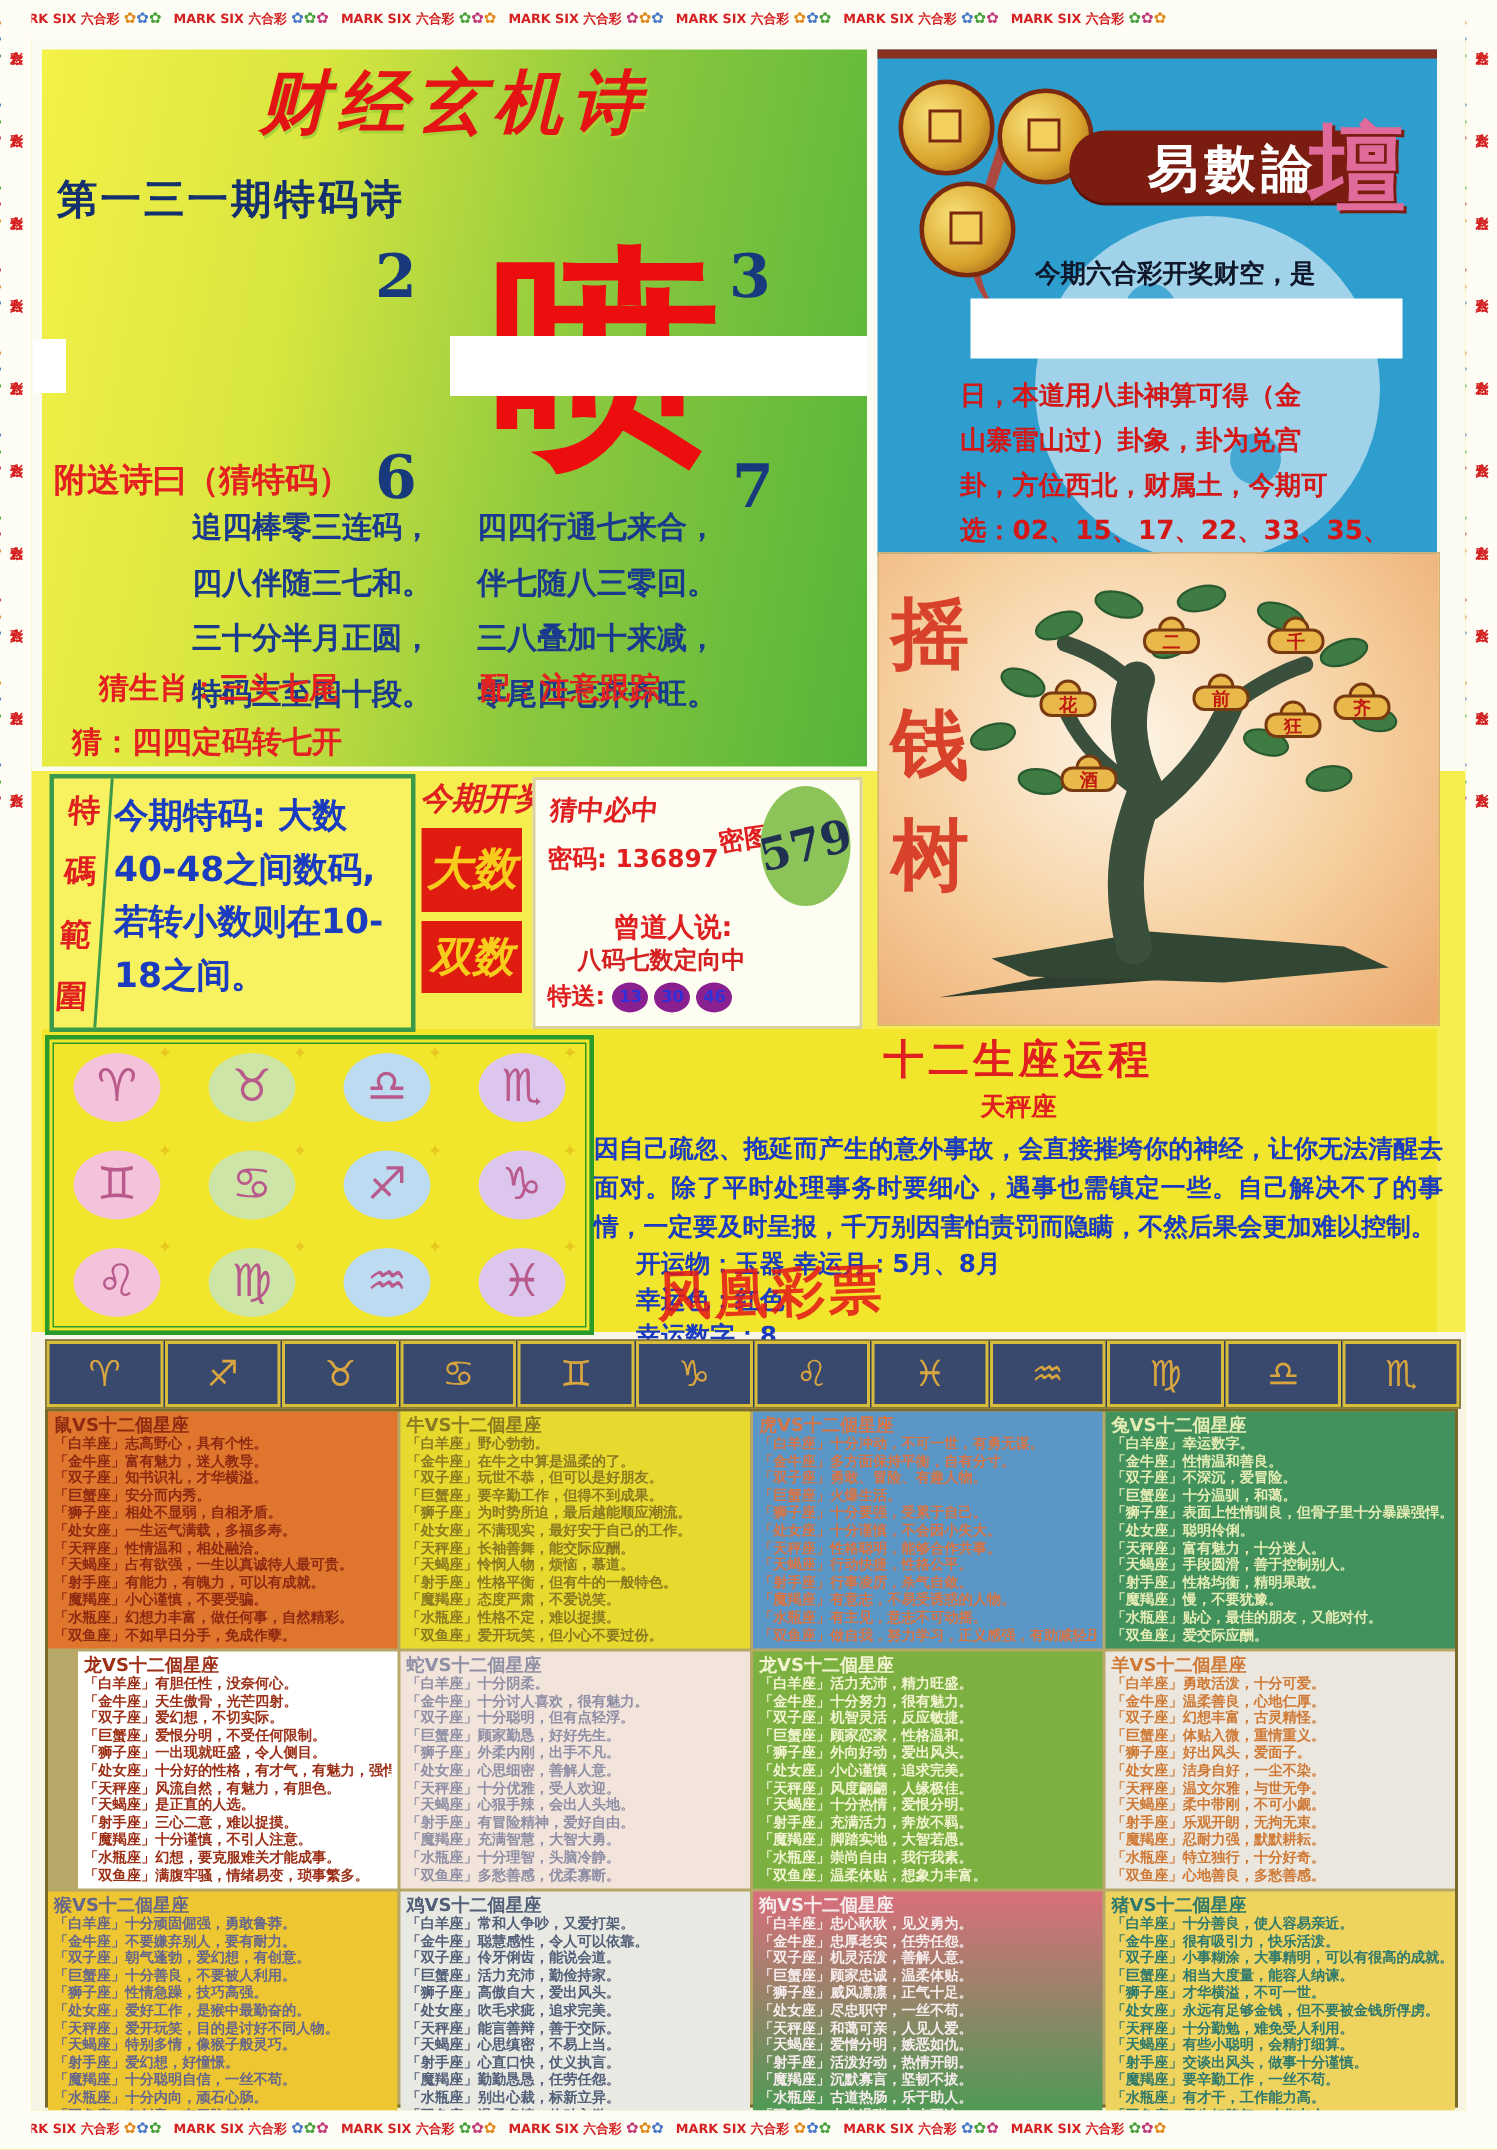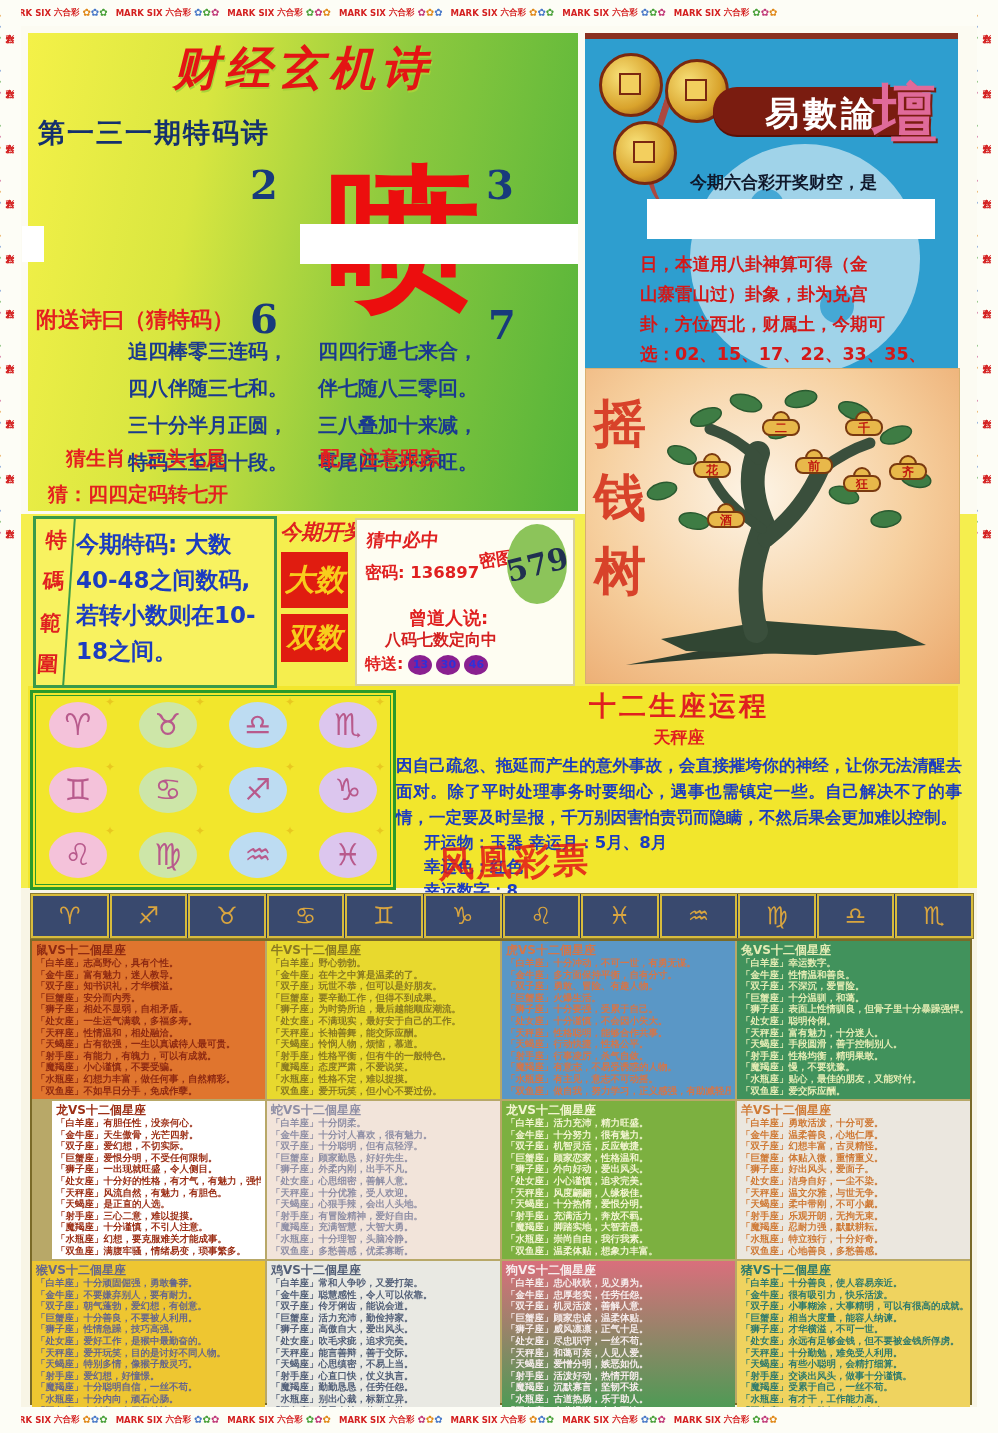--- a/index.html
+++ b/index.html
@@ -575,21 +575,21 @@
         <div class="sec-h">猪VS十二個星座</div>
         <div class="sec-line">「白羊座」十分善良，使人容易亲近。</div>
         <div class="sec-line">「金牛座」很有吸引力，快乐活泼。</div>
         <div class="sec-line">「双子座」小事糊涂，大事精明，可以有很高的成就。</div>
         <div class="sec-line">「巨蟹座」相当大度量，能容人纳谏。</div>
         <div class="sec-line">「狮子座」才华横溢，不可一世。</div>
         <div class="sec-line">「处女座」永远有足够金钱，但不要被金钱所俘虏。</div>
         <div class="sec-line">「天秤座」十分勤勉，难免受人利用。</div>
         <div class="sec-line">「天蝎座」有些小聪明，会精打细算。</div>
         <div class="sec-line">「射手座」交谈出风头，做事十分谨慎。</div>
-        <div class="sec-line">「魔羯座」受累于自己，一丝不苟。</div>
+        <div class="sec-line">「魔羯座」要辛勤工作，一丝不苟。</div>
         <div class="sec-line">「水瓶座」有才干，工作能力高。</div>
         <div class="sec-line">「双鱼座」天生好脾气，才华出众。</div>
       </div>
     </div>
 
   <div class="b-strip b-top" id="b-top">
       <div class="b-unit">
         <span class="mk">MARK SIX</span>
         <span class="mkcn">六合彩</span>
         <span class="flw"><span style="color: rgb(224, 136, 24);">✿</span><span style="color: rgb(72, 120, 200);">✿</span><span style="color: rgb(72, 160, 56);">✿</span></span>

